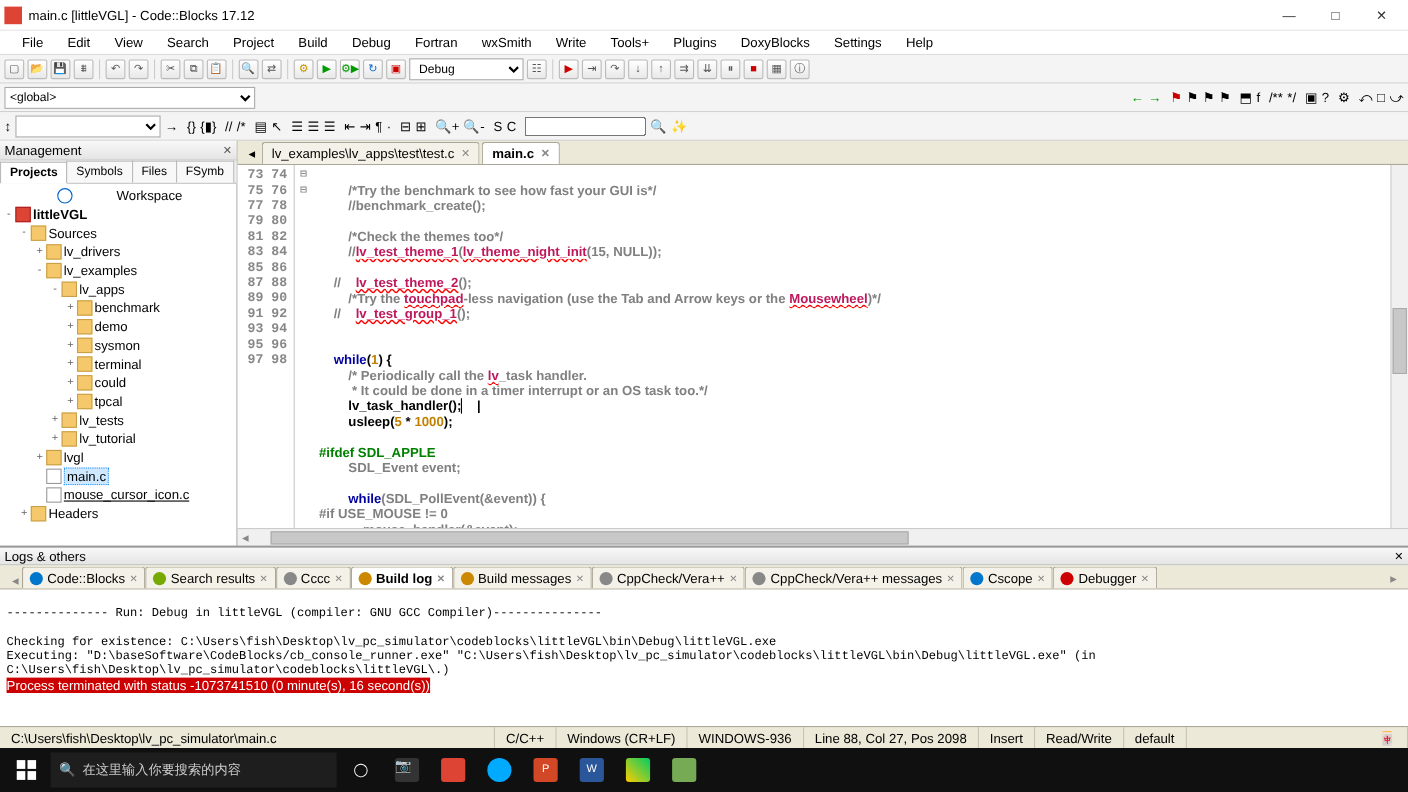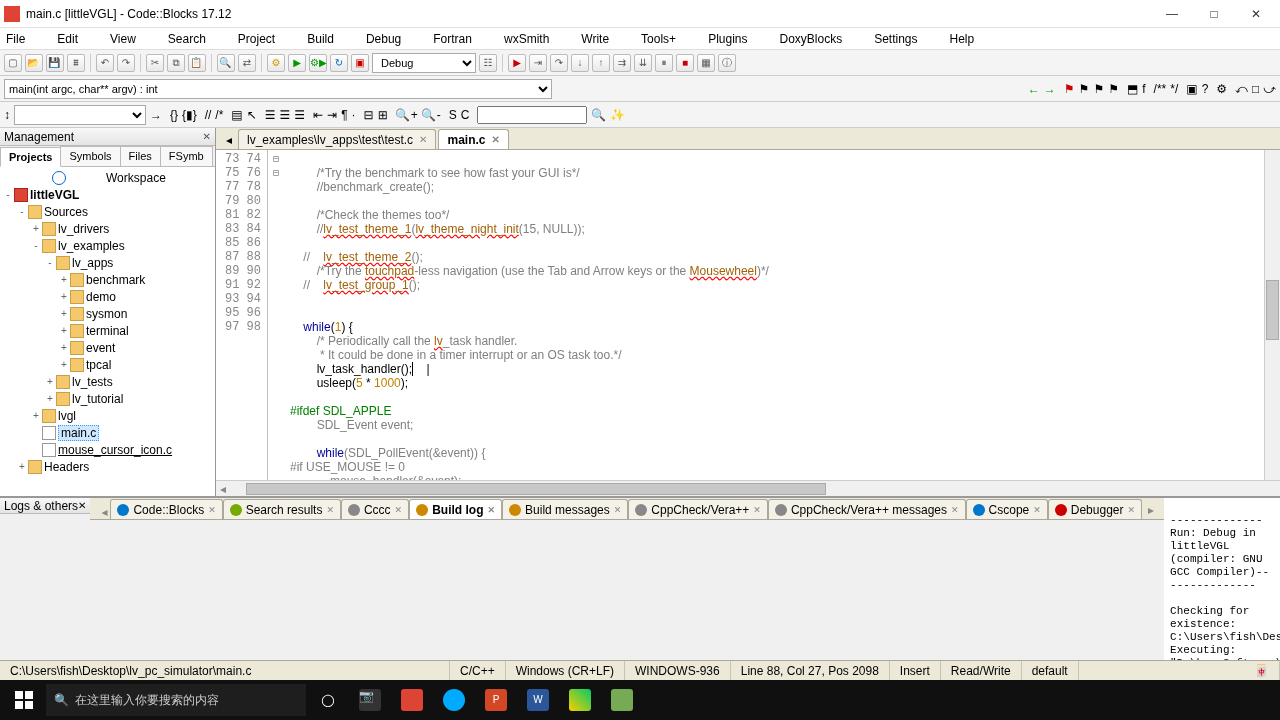--- a/index.html
+++ b/index.html
@@ -2,21 +2,21 @@
 <html><head>
 <meta charset="utf-8">
 <style>
 * { margin: 0; padding: 0; box-sizing: border-box; font-family: "Segoe UI", Tahoma, sans-serif; font-size: 12px; }
 body { width: 1280px; height: 720px; overflow: hidden; background: #f0f0f0; display: flex; flex-direction: column; }
 .titlebar { height: 28px; background: #fff; display: flex; align-items: center; padding: 0 4px; border-bottom: 1px solid #e0e0e0; }
 .titlebar .ico { width: 16px; height: 16px; background: #d43; margin-right: 6px; display:inline-block; }
 .titlebar .title { flex: 1; font-size: 12px; }
 .titlebar .winbtns { display: flex; gap: 2px; }
 .titlebar .winbtn { width: 40px; height: 24px; display:flex; align-items:center; justify-content:center; color:#333; }
-.menubar { height: 22px; background: #fff; display: flex; align-items: center; padding: 0 0; gap: 20px; border-bottom: 1px solid #ddd; }
+.menubar { height: 22px; background: #fff; display: flex; align-items: center; padding: 0 14px; gap: 10px; border-bottom: 1px solid #ddd; }
 .menubar span { padding: 2px 6px; }
 .toolbar { height: 26px; background: #f4f4f4; border-bottom: 1px solid #ccc; display:flex; align-items:center; padding: 0 4px; gap: 3px; }
 .toolbar .tbtn { width: 18px; height: 18px; background: linear-gradient(#fff,#e8e8e8); border:1px solid #bbb; border-radius:2px; display:inline-block; font-size:10px; text-align:center; line-height:16px; color:#555; }
 .toolbar .sep { width:1px; height:18px; background:#ccc; margin:0 2px; }
 .toolbar select, .toolbar input { height:20px; border:1px solid #aaa; background:#fff; font-size:11px; padding:0 4px; }
 .row2 { height: 26px; background:#f4f4f4; border-bottom:1px solid #ccc; display:flex; align-items:center; padding:0 4px; gap:4px; }
 .row2 select { height:20px; border:1px solid #aaa; background:#fff; font-size:11px; }
 .main { flex:1; display:flex; min-height:0; }
 .mgmt { width: 216px; background:#fff; border-right:1px solid #999; display:flex; flex-direction:column; }
 .mgmt-hdr { height:18px; background:linear-gradient(#f8f8f8,#e4e4e4); border-bottom:1px solid #bbb; display:flex; align-items:center; padding:0 4px; font-size:11px; }
@@ -29,35 +29,35 @@
 .tree .tw { width:12px; text-align:center; color:#666; font-size:10px; display:inline-block; }
 .tree .ic { width:14px; height:14px; display:inline-block; margin-right:2px; background:#f5c96b; border:1px solid #c9a04a; }
 .tree .ic.file { background:#fff; border:1px solid #999; }
 .tree .lbl { }
 .tree .sel { background:#cde8ff; border:1px dotted #3399ff; padding:0 2px; }
 .editor { flex:1; display:flex; flex-direction:column; min-width:0; }
 .ed-tabs { height:22px; background:#ece9d8; border-bottom:1px solid #aca899; display:flex; align-items:flex-end; padding-left:6px; }
 .ed-tab { height:20px; padding:2px 8px; border:1px solid #aca899; border-bottom:none; background:#f4f2e8; margin-right:2px; font-size:11px; display:flex; align-items:center; gap:6px; border-radius:3px 3px 0 0; }
 .ed-tab.active { background:#fff; font-weight:bold; }
 .ed-tab .x { color:#888; font-size:10px; }
-.code-wrap { flex:1; display:flex; background:#fff; overflow:hidden; position:relative; }
+.code-wrap { flex:1; display:flex; background:#fff; overflow:hidden; position:relative;font-weight:bold; }
 .gutter { width:52px; background:#fff; border-right:1px solid #c0c0c0; text-align:right; padding-right:6px; font-family:"Courier New",monospace; font-size:12px; color:#888; line-height:14px; padding-top:2px; }
 .fold { width:16px; background:#fff; font-family:monospace; font-size:10px; color:#888; line-height:14px; padding-top:2px; text-align:center; }
 .code { flex:1; font-family:"Courier New",monospace; font-size:12px; line-height:14px; padding:2px 6px; white-space:pre; color:#000; }
 .c-com { color:#808080; }
 .c-key { color:#0000a0; }
 .c-pre { color:#008000; }
 .c-num { color:#c08000; }
-.c-err { color:#a16207; text-decoration: underline wavy red; }
+.c-err { color:#be185d; text-decoration: underline wavy red; }
 .code .caret { border-left:1px solid #000; }
 .vscroll { position:absolute; right:0; top:0; bottom:0; width:16px; background:#f0f0f0; border-left:1px solid #ccc; }
 .vscroll .thumb { position:absolute; left:1px; right:1px; top:130px; height:60px; background:#c8c8c8; border:1px solid #aaa; }
 .hscroll { height:16px; background:#f0f0f0; border-top:1px solid #ccc; display:flex; align-items:center; }
 .hscroll .thumb { margin-left:16px; width:580px; height:12px; background:#c8c8c8; border:1px solid #aaa; }
-.logs { height: 164px; display:flex; flex-direction:row; border-top:2px solid #999; }
+.logs { height: 164px; display:flex; flex-direction:column; border-top:2px solid #999; }
 .logs-hdr { height:16px; background:linear-gradient(#f8f8f8,#e4e4e4); border-bottom:1px solid #bbb; display:flex; align-items:center; padding:0 4px; font-size:11px; }
 .logs-hdr .x { margin-left:auto; font-size:10px; }
 .logs-tabs { height:22px; background:#ece9d8; border-bottom:1px solid #aca899; display:flex; align-items:flex-end; padding:0 4px; gap:0; overflow:hidden; }
 .log-tab { height:20px; padding:2px 6px; border:1px solid #aca899; border-bottom:none; background:#f4f2e8; font-size:11px; display:flex; align-items:center; gap:4px; border-radius:3px 3px 0 0; white-space:nowrap; }
 .log-tab.active { background:#fff; font-weight:bold; }
 .log-tab .x { color:#888; font-size:9px; }
 .log-tab .ico { width:12px; height:12px; display:inline-block; border-radius:50%; }
 .logs-body { flex:1; background:#fff; font-family:"Courier New",monospace; font-size:11px; padding:16px 6px; overflow:auto; line-height:13px; }
 .logs-body .term { background:#c00; color:#fff; display:inline; }
 .status { height:20px; background:#ece9d8; border-top:1px solid #aca899; display:flex; align-items:center; font-size:11px; }
@@ -133,21 +133,21 @@
   <span class="tbtn">↑</span>
   <span class="tbtn">⇉</span>
   <span class="tbtn">⇊</span>
   <span class="tbtn">⏸</span>
   <span class="tbtn" style="color:#c00">■</span>
   <span class="tbtn">▦</span>
   <span class="tbtn">ⓘ</span>
 </div>
 
 <div class="row2">
-  <select style="width:548px"><option>main(int argc, char** argv) : int</option></select>
+  <select style="width:228px"><option>&lt;global&gt;</option></select>
   <span style="flex:1"></span>
   <span class="tbtn" style="color:#090">←</span>
   <span class="tbtn" style="color:#090">→</span>
   <span class="sep"></span>
   <span class="tbtn" style="color:#c00">⚑</span>
   <span class="tbtn">⚑</span>
   <span class="tbtn">⚑</span>
   <span class="tbtn">⚑</span>
   <span class="sep"></span>
   <span class="tbtn">⬒</span>
@@ -263,21 +263,21 @@
           <span class="lbl ">sysmon</span>
         </div>
         <div class="node" style="padding-left: 56px;">
           <span class="tw">+</span>
           <span class="ic "></span>
           <span class="lbl ">terminal</span>
         </div>
         <div class="node" style="padding-left: 56px;">
           <span class="tw">+</span>
           <span class="ic "></span>
-          <span class="lbl ">event</span>
+          <span class="lbl ">could</span>
         </div>
         <div class="node" style="padding-left: 56px;">
           <span class="tw">+</span>
           <span class="ic "></span>
           <span class="lbl ">tpcal</span>
         </div>
         <div class="node" style="padding-left: 42px;">
           <span class="tw">+</span>
           <span class="ic "></span>
           <span class="lbl ">lv_tests</span>

